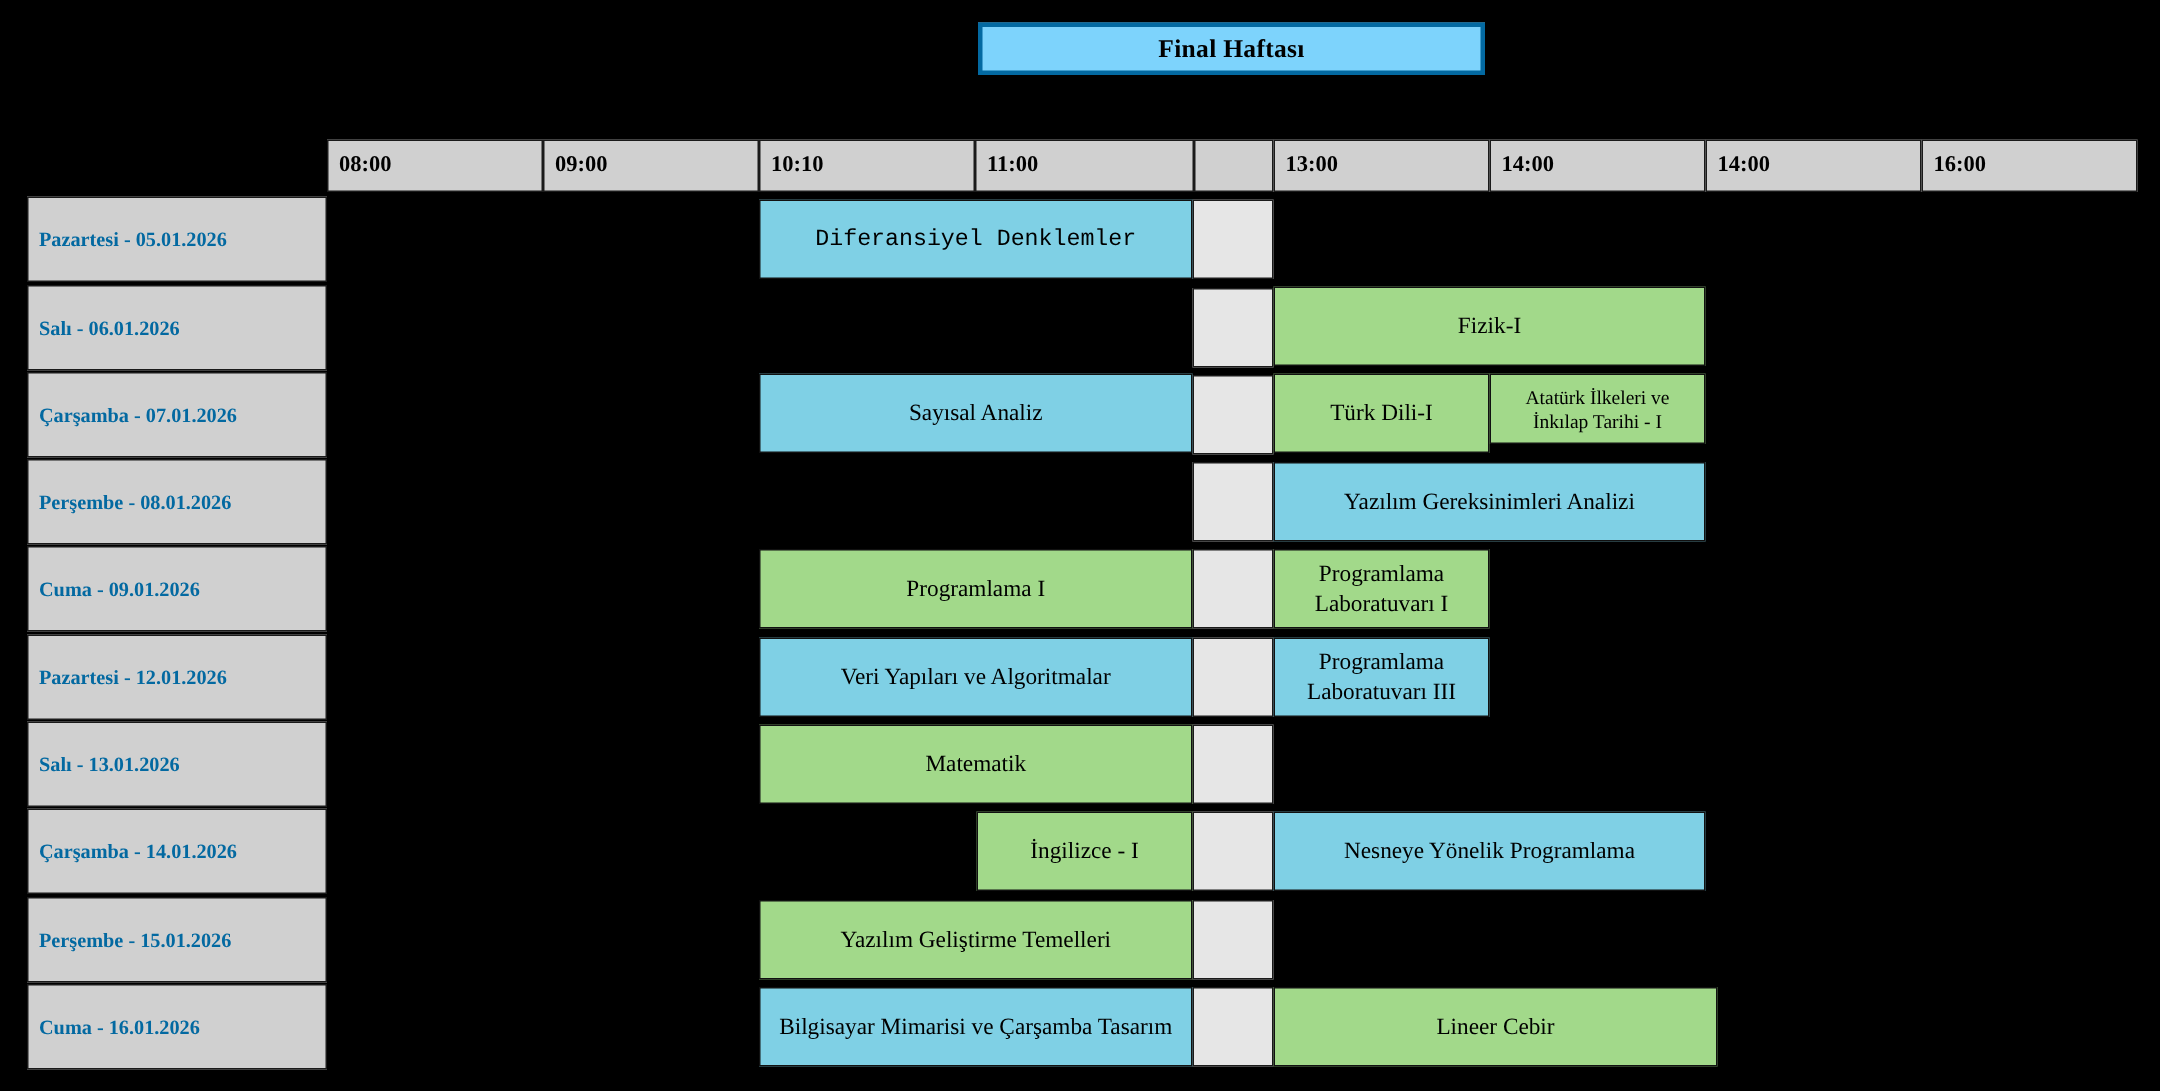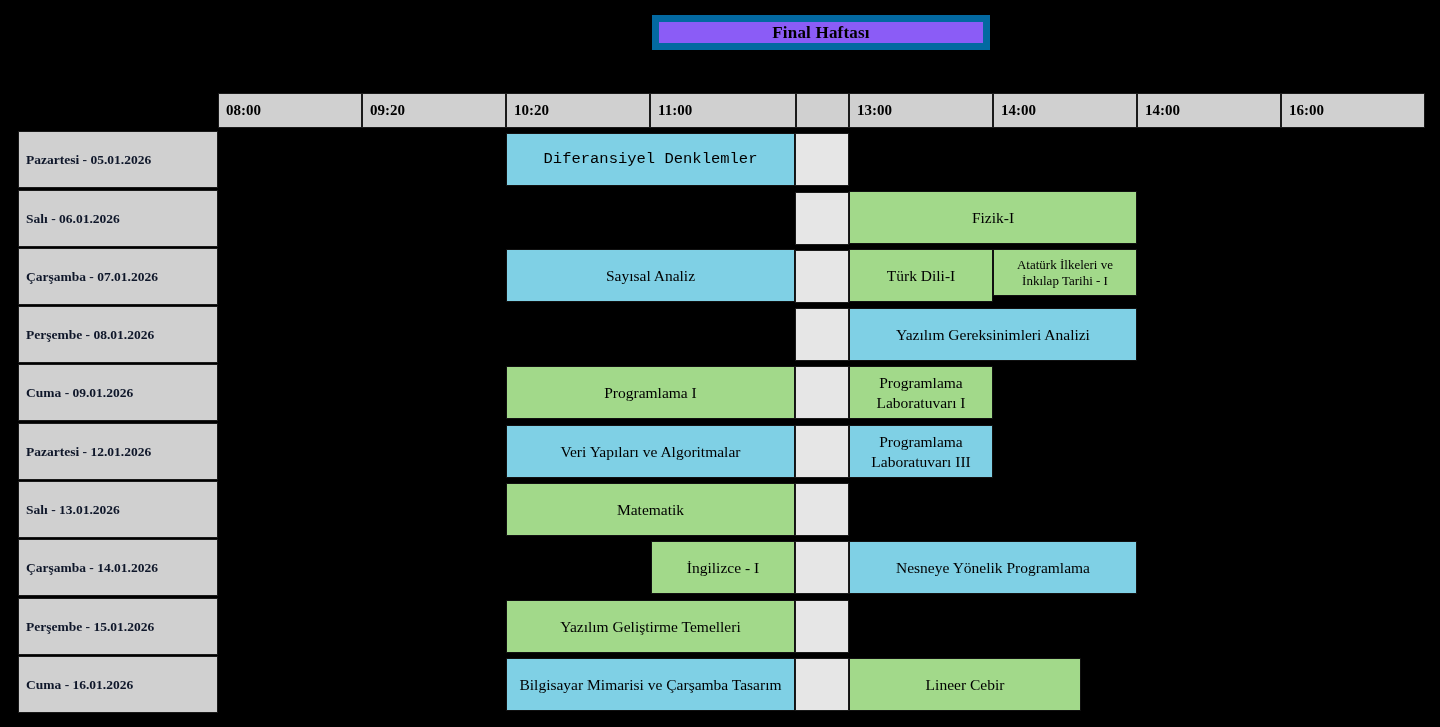--- a/index.html
+++ b/index.html
@@ -7,22 +7,22 @@
     width:1440px;height:727px;overflow:hidden;
     font-family:"Liberation Serif","DejaVu Serif",serif;
     position:relative;
   }
   #stage{position:relative;width:1440px;height:727px;background:#000;}
 
   
   .title-banner{
     position:absolute;
     left:652px;top:15px;width:338px;height:35px;
-    background:#8b5cf6;
-    border:7px solid #0369a1;
+    background:#7dd3fc;
+    border:3px solid #0369a1;
     display:flex;align-items:center;justify-content:center;
     font-weight:bold;font-size:17px;color:#000;
     letter-spacing:.2px;
     box-sizing:border-box;
   }
 
   
   .time-head{
     position:absolute;top:93px;height:35px;
     background:#D0D0D0;
@@ -34,21 +34,21 @@
   }
 
   
   .day-cell{
     position:absolute;left:18px;width:200px;
     background:#D0D0D0;
     border:1px solid #1a1a1a;
     box-sizing:border-box;
     display:flex;align-items:center;
     padding-left:7px;
-    font-weight:bold;font-size:13.5px;color:#0f172a;
+    font-weight:bold;font-size:13.5px;color:#0369a1;
   }
 
   
   .lunch-cell{
     position:absolute;left:795px;width:54px;
     background:#E6E6E6;
     border:1px solid #1a1a1a;
     box-sizing:border-box;
   }
 
@@ -69,22 +69,22 @@
 </style>
 </head>
 <body>
 
 <div id="stage">
 
   <div class="title-banner">Final Haftası</div>
 
   <div id="time-header">
       <div class="time-head" style="left: 218px; width: 144px;">08:00</div>
-      <div class="time-head" style="left: 362px; width: 144px;">09:20</div>
-      <div class="time-head" style="left: 506px; width: 144px;">10:20</div>
+      <div class="time-head" style="left: 362px; width: 144px;">09:00</div>
+      <div class="time-head" style="left: 506px; width: 144px;">10:10</div>
       <div class="time-head" style="left: 650px; width: 146px;">11:00</div>
       <div class="time-head" style="left: 796px; width: 53px;"></div>
       <div class="time-head" style="left: 849px; width: 144px;">13:00</div>
       <div class="time-head" style="left: 993px; width: 144px;">14:00</div>
       <div class="time-head" style="left: 1137px; width: 144px;">14:00</div>
       <div class="time-head" style="left: 1281px; width: 144px;">16:00</div>
     </div>
   <div id="day-column">
       <div class="day-cell" style="top: 131px; height: 57px;">Pazartesi - 05.01.2026</div>
       <div class="day-cell" style="top: 190px; height: 57px;">Salı - 06.01.2026</div>
@@ -118,16 +118,16 @@
       <div class="course blue" style="left: 849px; top: 308px; width: 288px; height: 53px;">Yazılım Gereksinimleri Analizi</div>
       <div class="course green" style="left: 506px; top: 366px; width: 289px; height: 53px;">Programlama I</div>
       <div class="course green" style="left: 849px; top: 366px; width: 144px; height: 53px;">Programlama Laboratuvarı I</div>
       <div class="course blue" style="left: 506px; top: 425px; width: 289px; height: 53px;">Veri Yapıları ve Algoritmalar</div>
       <div class="course blue" style="left: 849px; top: 425px; width: 144px; height: 53px;">Programlama Laboratuvarı III</div>
       <div class="course green" style="left: 506px; top: 483px; width: 289px; height: 53px;">Matematik</div>
       <div class="course green" style="left: 651px; top: 541px; width: 144px; height: 53px;">İngilizce - I</div>
       <div class="course blue" style="left: 849px; top: 541px; width: 288px; height: 53px;">Nesneye Yönelik Programlama</div>
       <div class="course green" style="left: 506px; top: 600px; width: 289px; height: 53px;">Yazılım Geliştirme Temelleri</div>
       <div class="course blue" style="left: 506px; top: 658px; width: 289px; height: 53px;">Bilgisayar Mimarisi ve Çarşamba Tasarım</div>
-      <div class="course green" style="left: 849px; top: 658px; width: 232px; height: 53px;">Lineer Cebir</div>
+      <div class="course green" style="left: 849px; top: 658px; width: 296px; height: 53px;">Lineer Cebir</div>
     </div>
 
 </div>
 
 </body></html>

